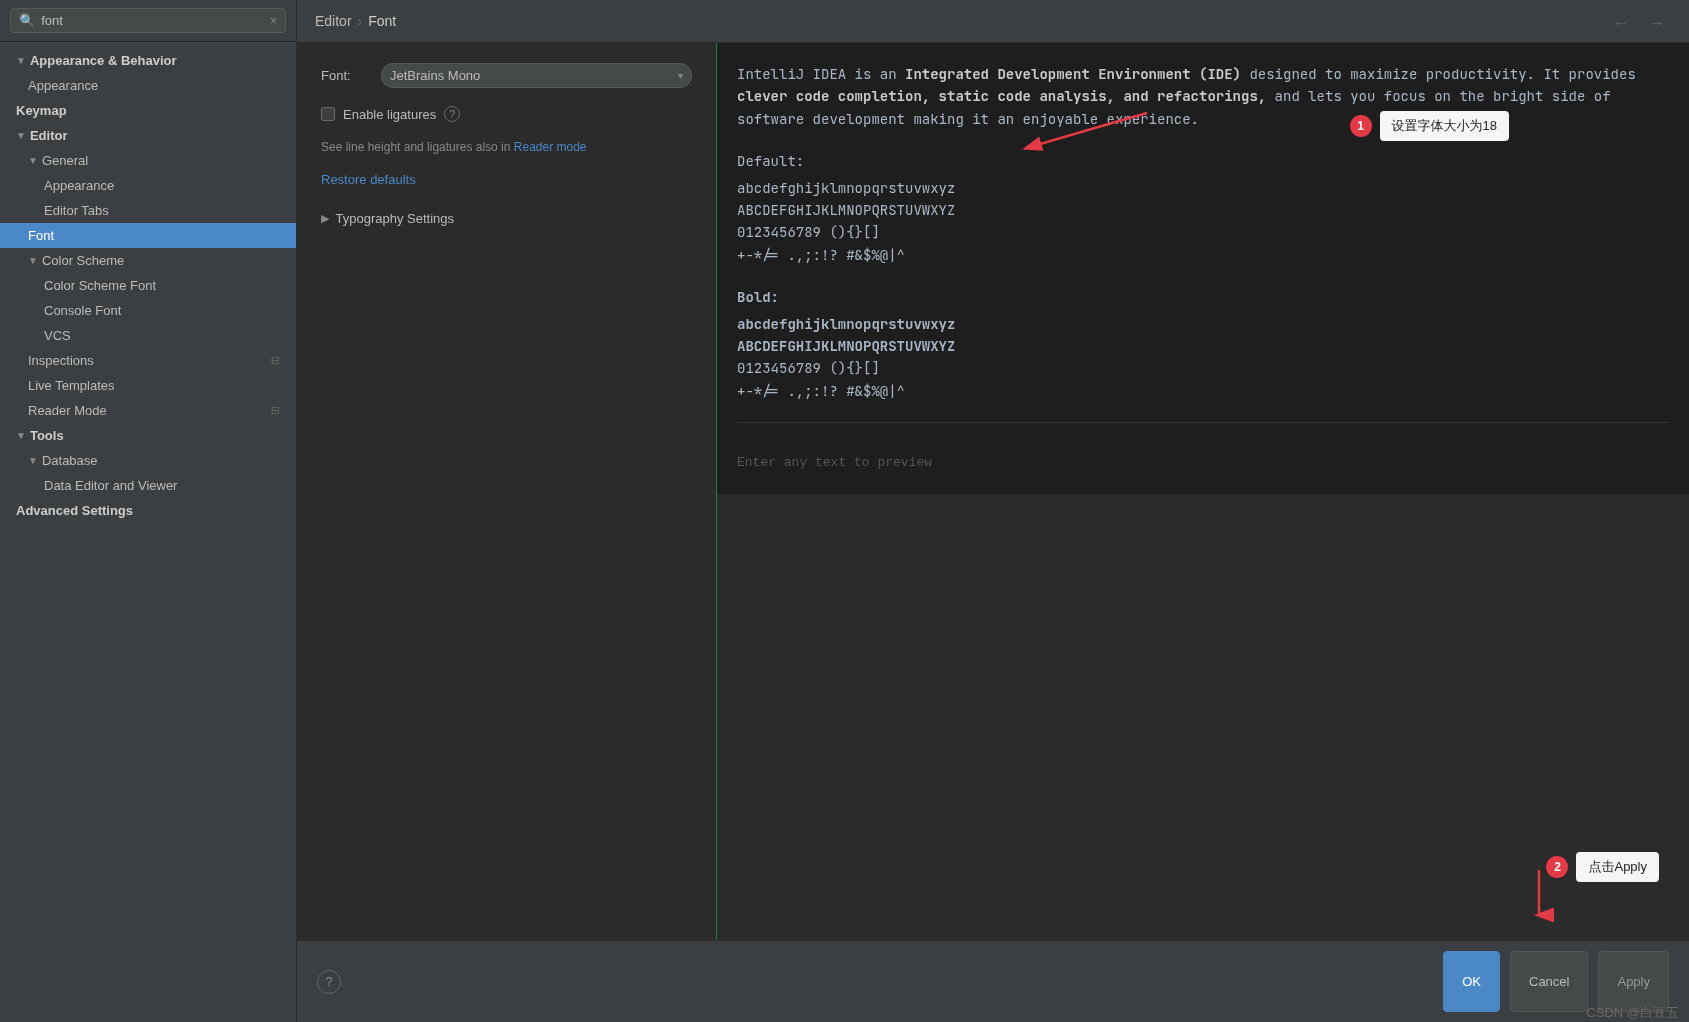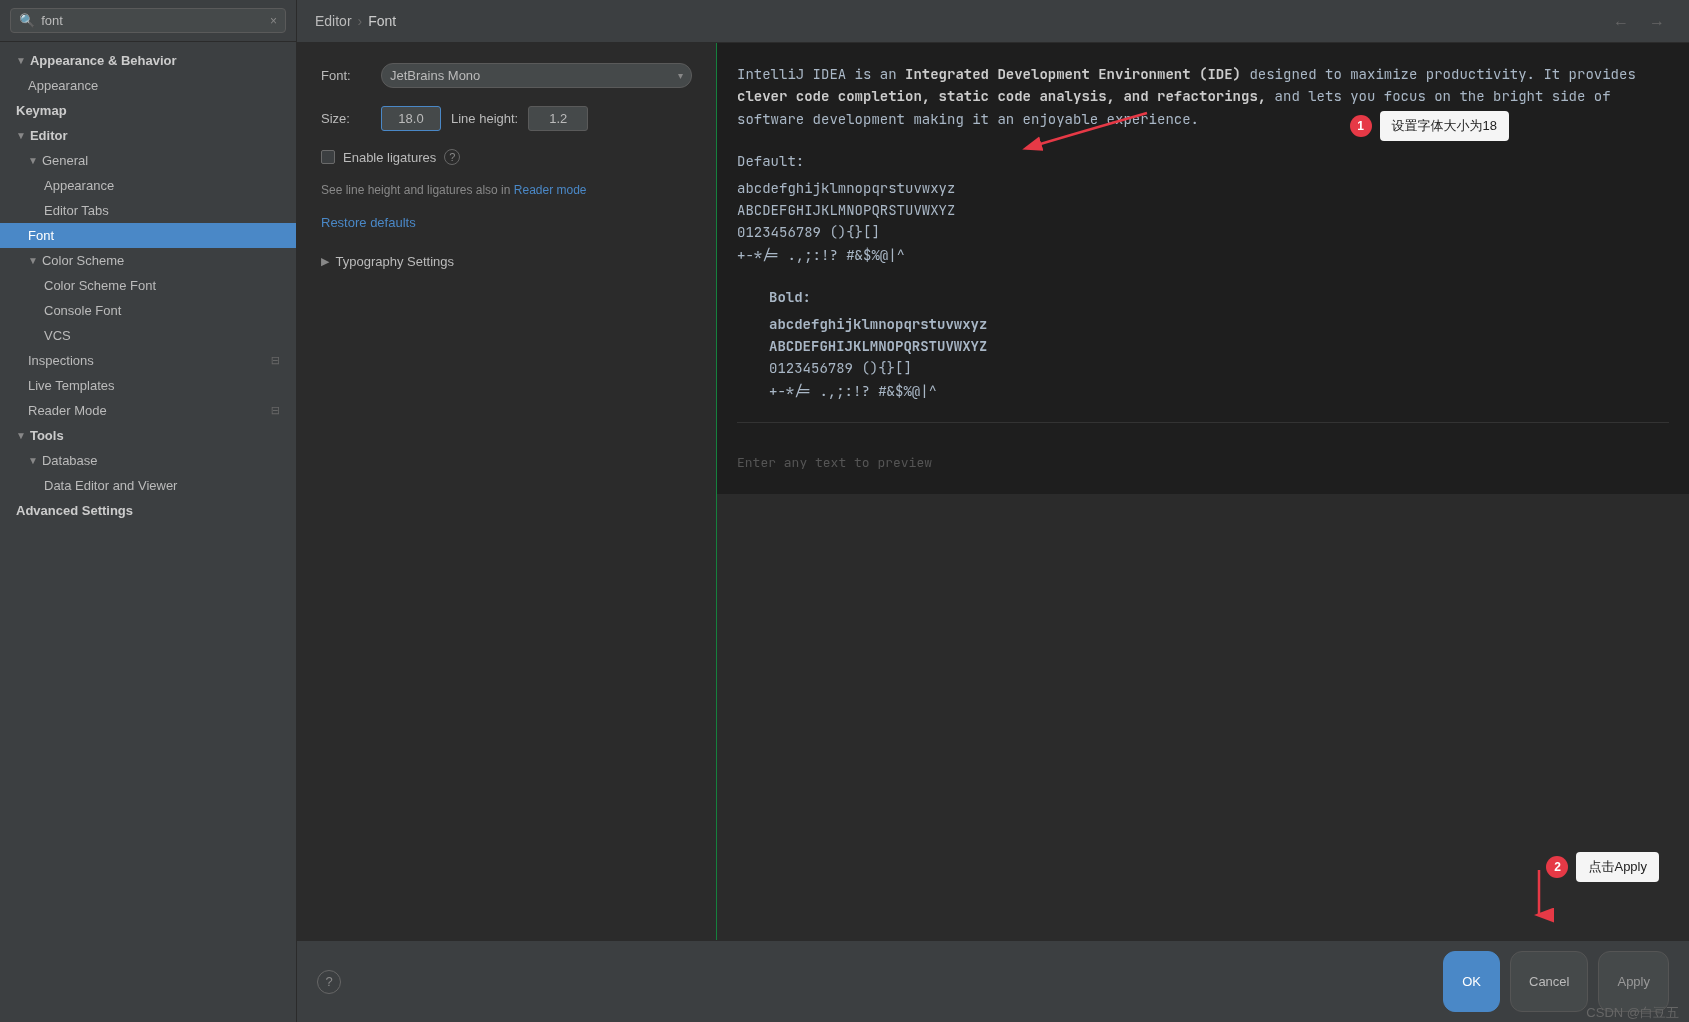--- a/index.html
+++ b/index.html
@@ -294,21 +294,21 @@
       padding: 10px 20px;
       display: flex;
       align-items: center;
       justify-content: space-between;
       flex-shrink: 0;
     }
     .bottom-left { color: #888; }
     .bottom-right { display: flex; gap: 10px; align-items: center; }
     .btn {
       padding: 22px 18px;
-      border-radius: 12px;
+      border-radius: 4px;
       border: 1px solid #555;
       cursor: pointer;
       font-size: 13px;
     }
     .btn-ok {
       background: #4a88c7;
       border-color: #4a88c7;
       color: white;
     }
     .btn-cancel {
@@ -452,26 +452,20 @@
         <div class="settings-form">
 
           <div class="form-row">
             <span class="form-label">Font:</span>
             <div class="font-select-inner" style="flex:1;display:flex;align-items:center;justify-content:space-between;">
               <span>JetBrains Mono</span>
               <span class="font-select-arrow">▾</span>
             </div>
           </div>
 
-          <div class="form-row">
-            <span class="form-label">Size:</span>
-            <input class="size-input" type="text" value="18.0" style="">
-            <span class="line-height-label">Line height:</span>
-            <input class="line-height-input" type="text" value="1.2" style="">
-          </div>
 
           <div class="checkbox-row">
             <div class="checkbox"></div>
             <span class="checkbox-label">Enable ligatures</span>
             <span class="help-icon">?</span>
           </div>
 
           <p class="hint-text">
             <span>See line height and ligatures also in</span>
             <a class="link">Reader mode</a>
@@ -498,29 +492,29 @@
             </div>
 
             <div style="margin-top:20px;">
               <p class="preview-section-label">Default:</p>
               <p class="preview-mono">abcdefghijklmnopqrstuvwxyz</p>
               <p class="preview-mono">ABCDEFGHIJKLMNOPQRSTUVWXYZ</p>
               <p class="preview-mono">  0123456789 (){}[]</p>
               <p class="preview-mono">  +-*/= .,;:!? #&amp;$%@|^</p>
             </div>
 
-            <div style="margin-top:20px;margin-left:32px;">
+            <div style="margin-top:20px;">
               <p class="preview-section-label preview-bold">Bold:</p>
               <p class="preview-mono preview-bold">abcdefghijklmnopqrstuvwxyz</p>
               <p class="preview-mono preview-bold">ABCDEFGHIJKLMNOPQRSTUVWXYZ</p>
               <p class="preview-mono">  0123456789 (){}[]</p>
               <p class="preview-mono">  +-*/= .,;:!? #&amp;$%@|^</p>
             </div>
 
-            <div style="margin-top:20px;border-top:1px solid #333;padding-top:10px;">
+            <div style="margin-top:20px;border-top:1px solid #333;padding-top:10px;font-family:Liberation Mono, monospace;">
               <p class="preview-enter-text">Enter any text to preview</p>
             </div>
           </div>
 
           <div style="position:absolute;top:68px;right:180px;display:flex;align-items:center;gap:8px;z-index:20;">
             <span class="red-dot">1</span>
             <div class="annotation-tooltip">设置字体大小为18</div>
           </div>
 
           <svg class="arrow-svg" style="position:absolute;top:50px;left:280px;width:200px;height:80px;">

